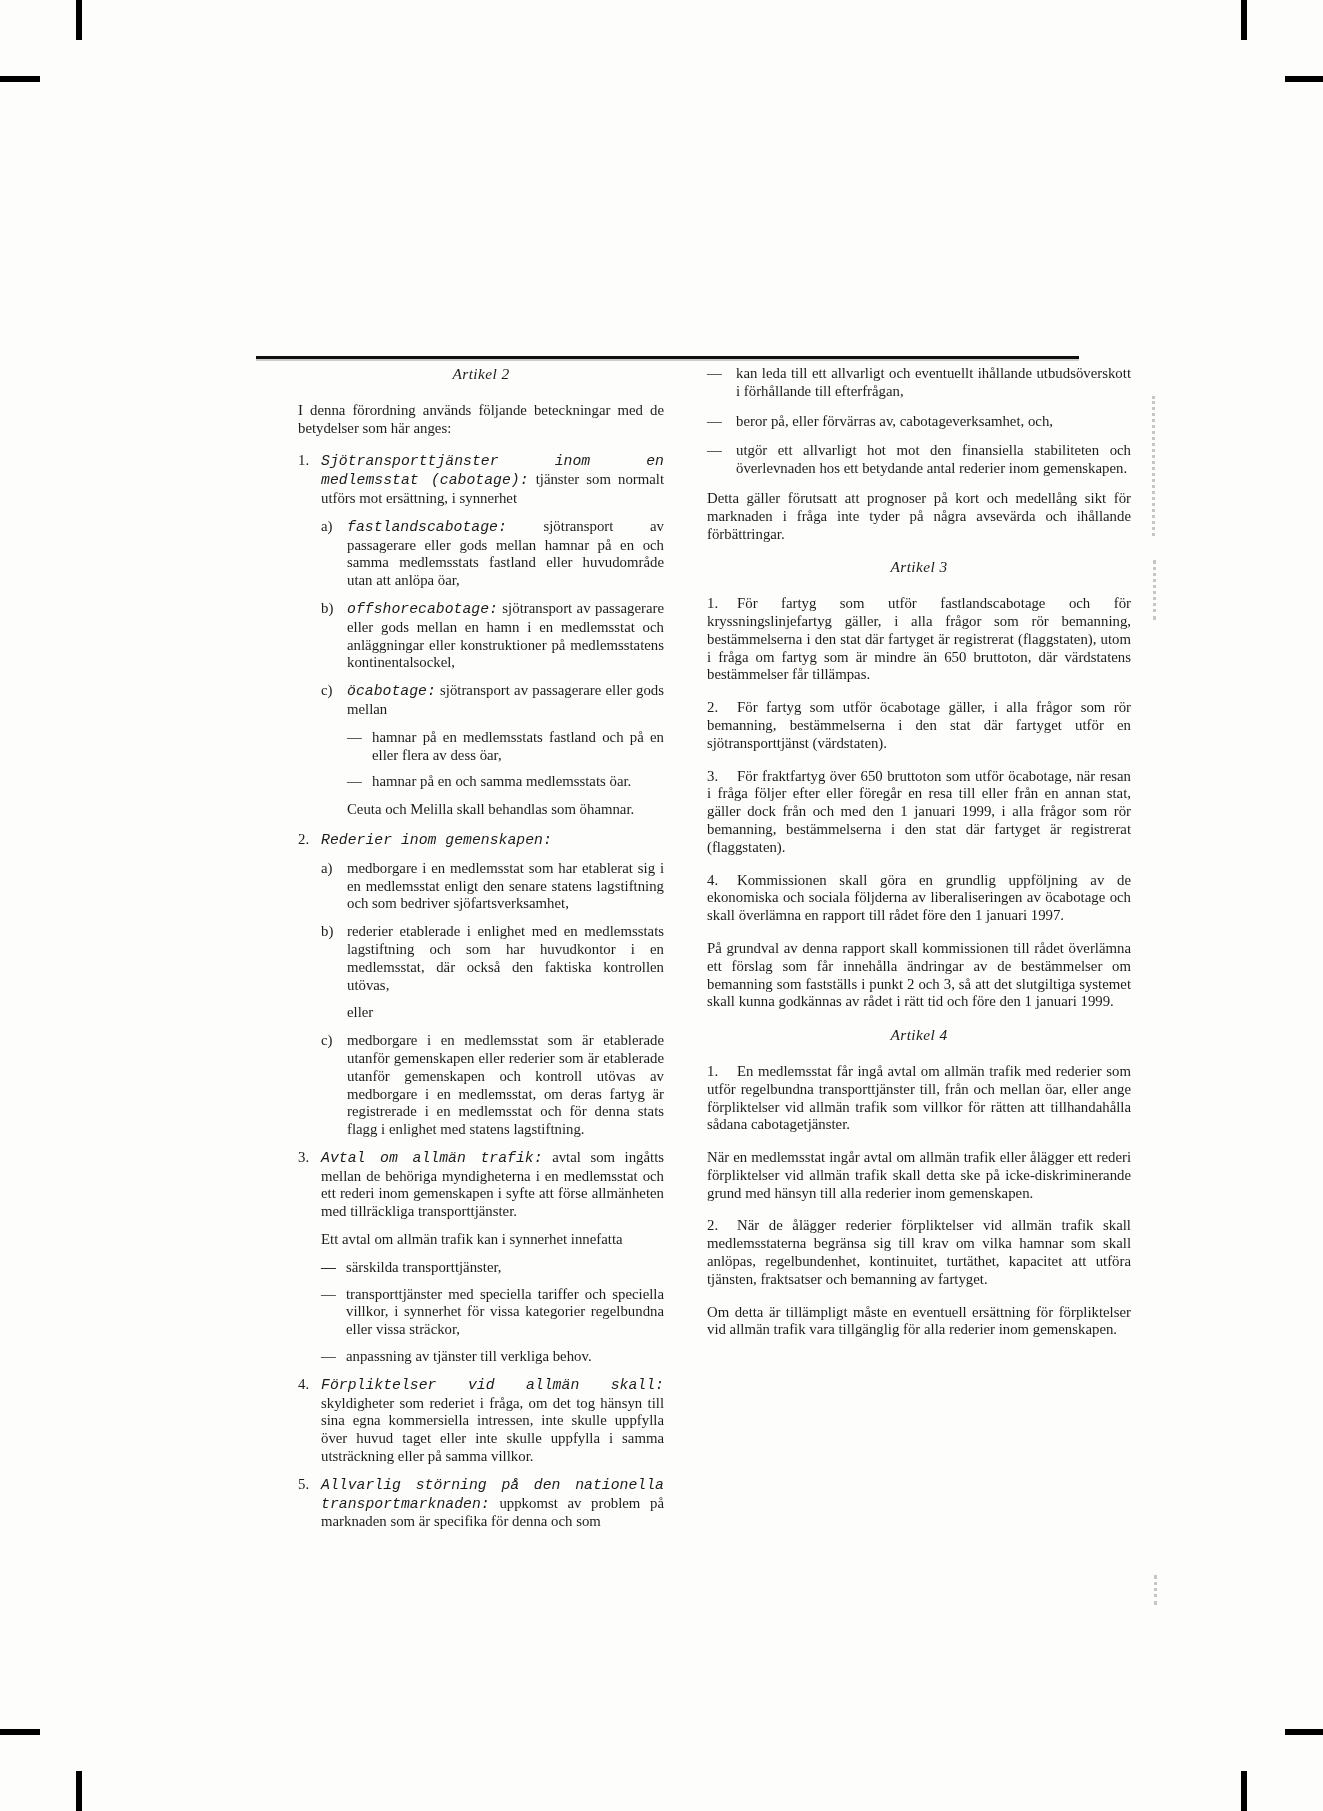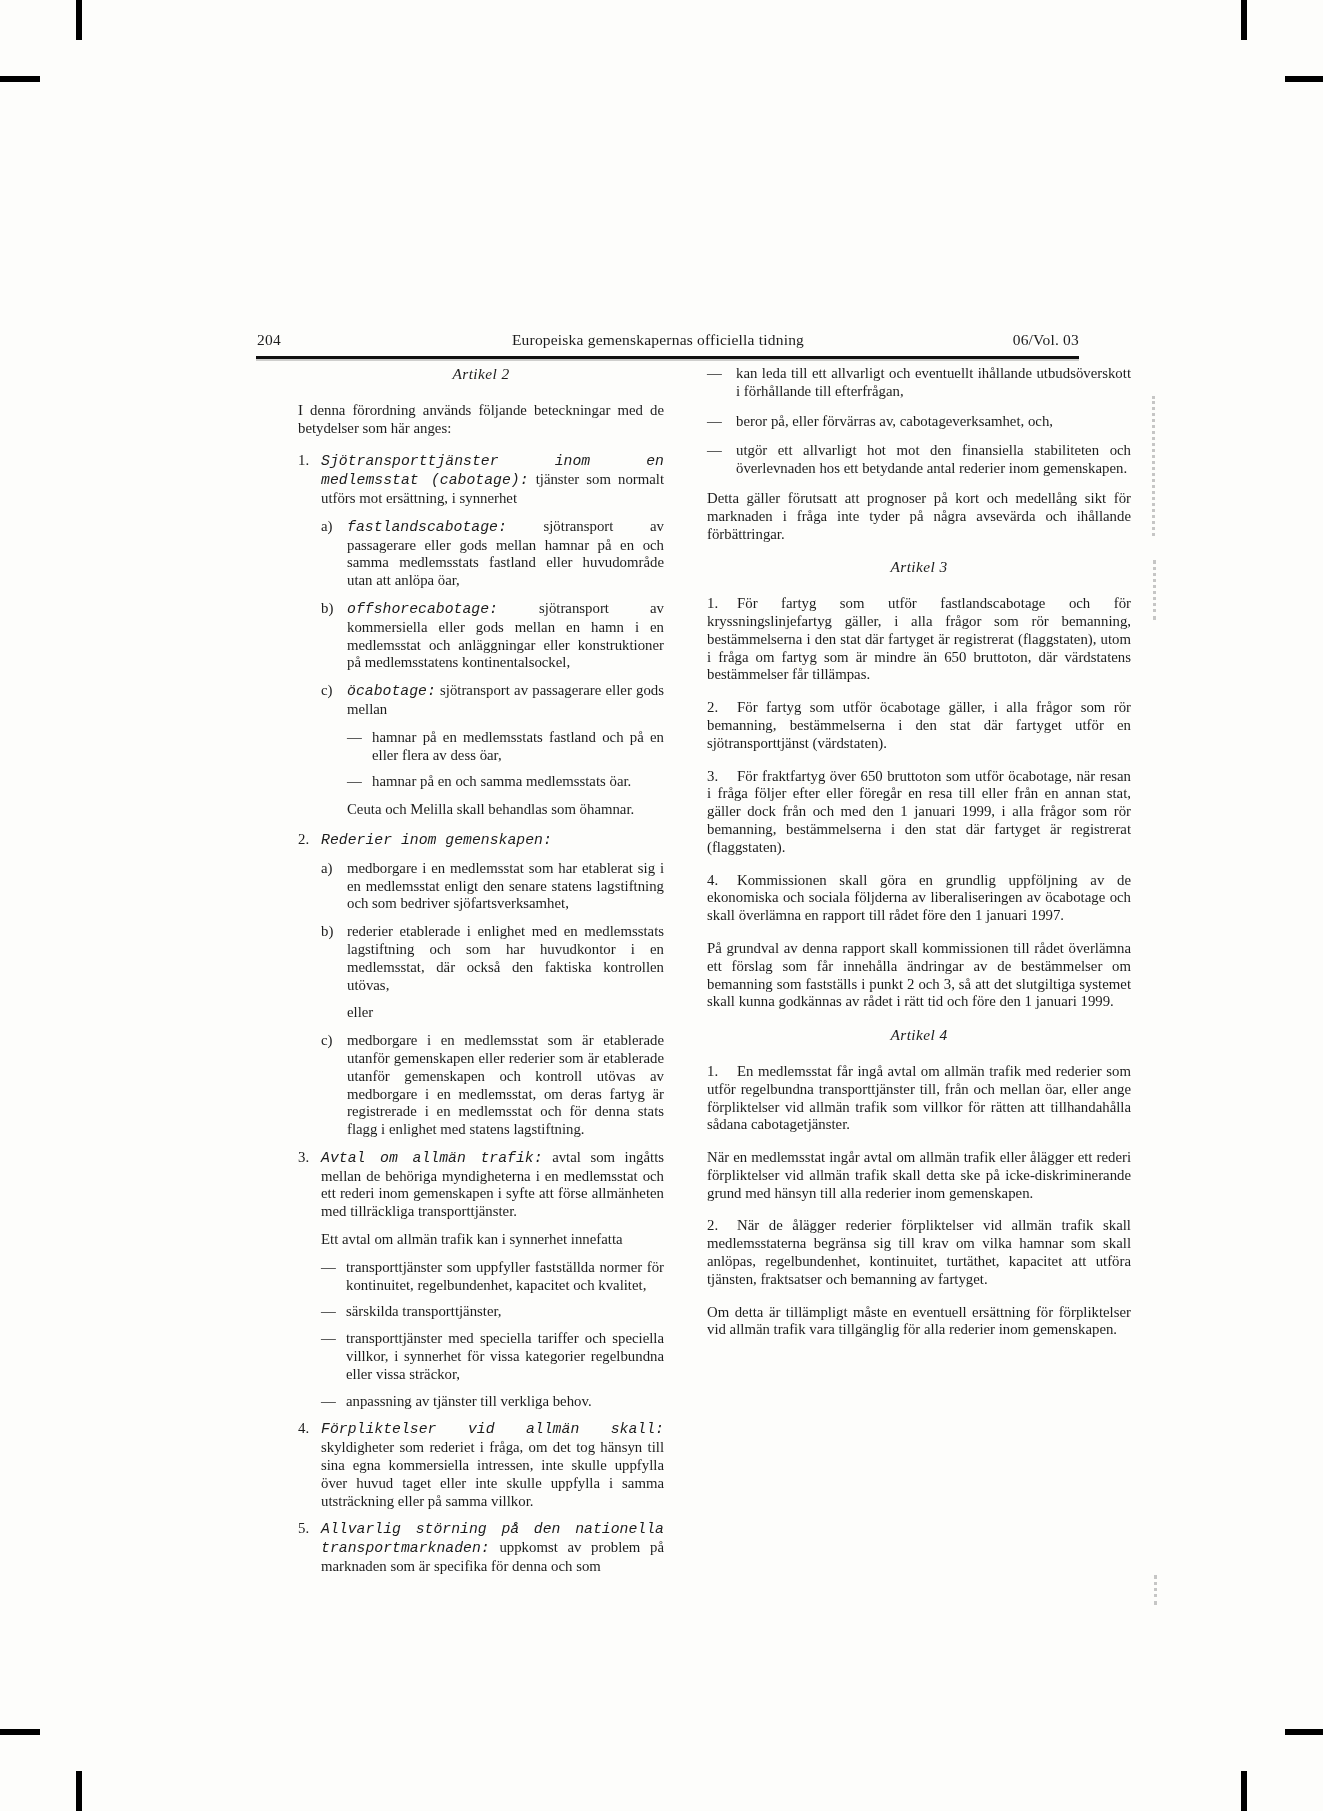--- a/index.html
+++ b/index.html
@@ -90,45 +90,40 @@
   <div class="mark mark-tr-h"></div>
   <div class="mark mark-bl-h"></div>
   <div class="mark mark-bl-v"></div>
   <div class="mark mark-br-h"></div>
   <div class="mark mark-br-v"></div>
 
   <div class="artifact-dots dots-1"></div>
   <div class="artifact-dots dots-2"></div>
   <div class="artifact-dots dots-3"></div>
 
-  <div class="pg-header">
-    <span class="num">204</span>
-    <span class="pg-title">Europeiska gemenskapernas officiella tidning</span>
-    <span class="vol">06/Vol. 03</span>
-  </div>
   <div class="header-rule"></div>
 
   <section class="col col-left">
 
     <h2 class="art-heading">Artikel 2</h2>
 
     <p class="para gap-lg">I denna förordning används följande beteckningar med de betydelser som här anges:</p>
 
     <div class="li1">
       <span class="mk">1.</span>
       <p class="para"><i>Sjötransporttjänster inom en medlemsstat (cabotage):</i> <span>tjänster som normalt utförs mot ersättning, i synnerhet</span></p>
 
       <div class="li2">
         <span class="mk">a)</span>
         <i>fastlandscabotage:</i> <span>sjötransport av passagerare eller gods mellan hamnar på en och samma medlemsstats fastland eller huvudområde utan att anlöpa öar,</span>
       </div>
 
       <div class="li2">
         <span class="mk">b)</span>
-        <i>offshorecabotage:</i> <span>sjötransport av kommersiella eller gods mellan en hamn i en medlemsstat och anläggningar eller konstruktioner på medlemsstatens kontinentalsockel,</span>
+        <i>offshorecabotage:</i> <span>sjötransport av passagerare eller gods mellan en hamn i en medlemsstat och anläggningar eller konstruktioner på medlemsstatens kontinentalsockel,</span>
       </div>
 
       <div class="li2">
         <span class="mk">c)</span>
         <p class="para"><i>öcabotage:</i> <span>sjötransport av passagerare eller gods mellan</span></p>
 
         <div class="dash-l">
           <span class="mk">—</span>
           <span>hamnar på en medlemsstats fastland och på en eller flera av dess öar,</span>
         </div>
@@ -164,21 +159,20 @@
     </div>
 
     <div class="li1">
       <span class="mk">3.</span>
       <p class="para"><i>Avtal om allmän trafik:</i> <span>avtal som ingåtts mellan de behöriga myndigheterna i en medlemsstat och ett rederi inom gemenskapen i syfte att förse allmänheten med tillräckliga transporttjänster.</span></p>
 
       <p class="para">Ett avtal om allmän trafik kan i synnerhet innefatta</p>
 
       <div class="dash-l">
         <span class="mk">—</span>
-        <span>transporttjänster som uppfyller fastställda normer för kontinuitet, regelbundenhet, kapacitet och kvalitet,</span>
       </div>
       <div class="dash-l">
         <span class="mk">—</span>
         <span>särskilda transporttjänster,</span>
       </div>
       <div class="dash-l">
         <span class="mk">—</span>
         <span>transporttjänster med speciella tariffer och speciella villkor, i synnerhet för vissa kategorier regelbundna eller vissa sträckor,</span>
       </div>
       <div class="dash-l">

